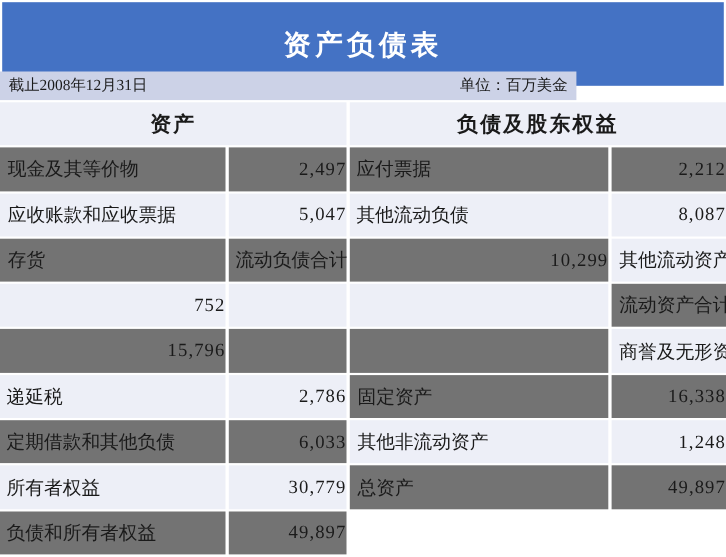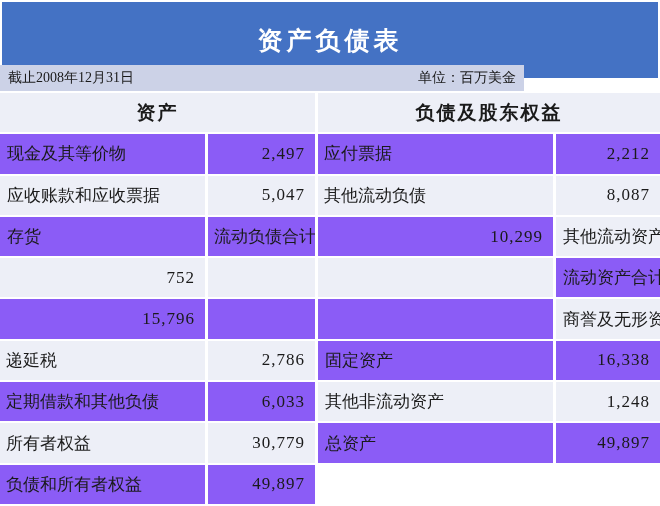--- a/index.html
+++ b/index.html
@@ -34,25 +34,25 @@
     grid-auto-rows:39.3px;
     background:#ffffff;
   }
   .cell{
     display:flex;align-items:center;
     font-size:17px;
     box-sizing:border-box;
     white-space:nowrap;
     overflow:hidden;
   }
-  .cell.dark{background:#8b5cf6;}
+  .cell.dark{background:#737373;}
   .cell.light{background:#edeff7;}
   .cell.label-l{padding-left:7px;}
   .cell.label-r{padding-left:6px;}
-  .cell.value{justify-content:flex-end;padding-right:10px;letter-spacing:1px;}
+  .cell.value{justify-content:flex-end;letter-spacing:1px;}
   .head{
     grid-row:1;
     justify-content:center;
     font-size:19px;font-weight:bold;letter-spacing:2px;
   }
   .head-left{grid-column:1 / 3;}
   .head-right{grid-column:3 / 5;}
   .watermark{
     position:absolute;left:452px;top:466px;
     display:flex;align-items:center;gap:5px;

